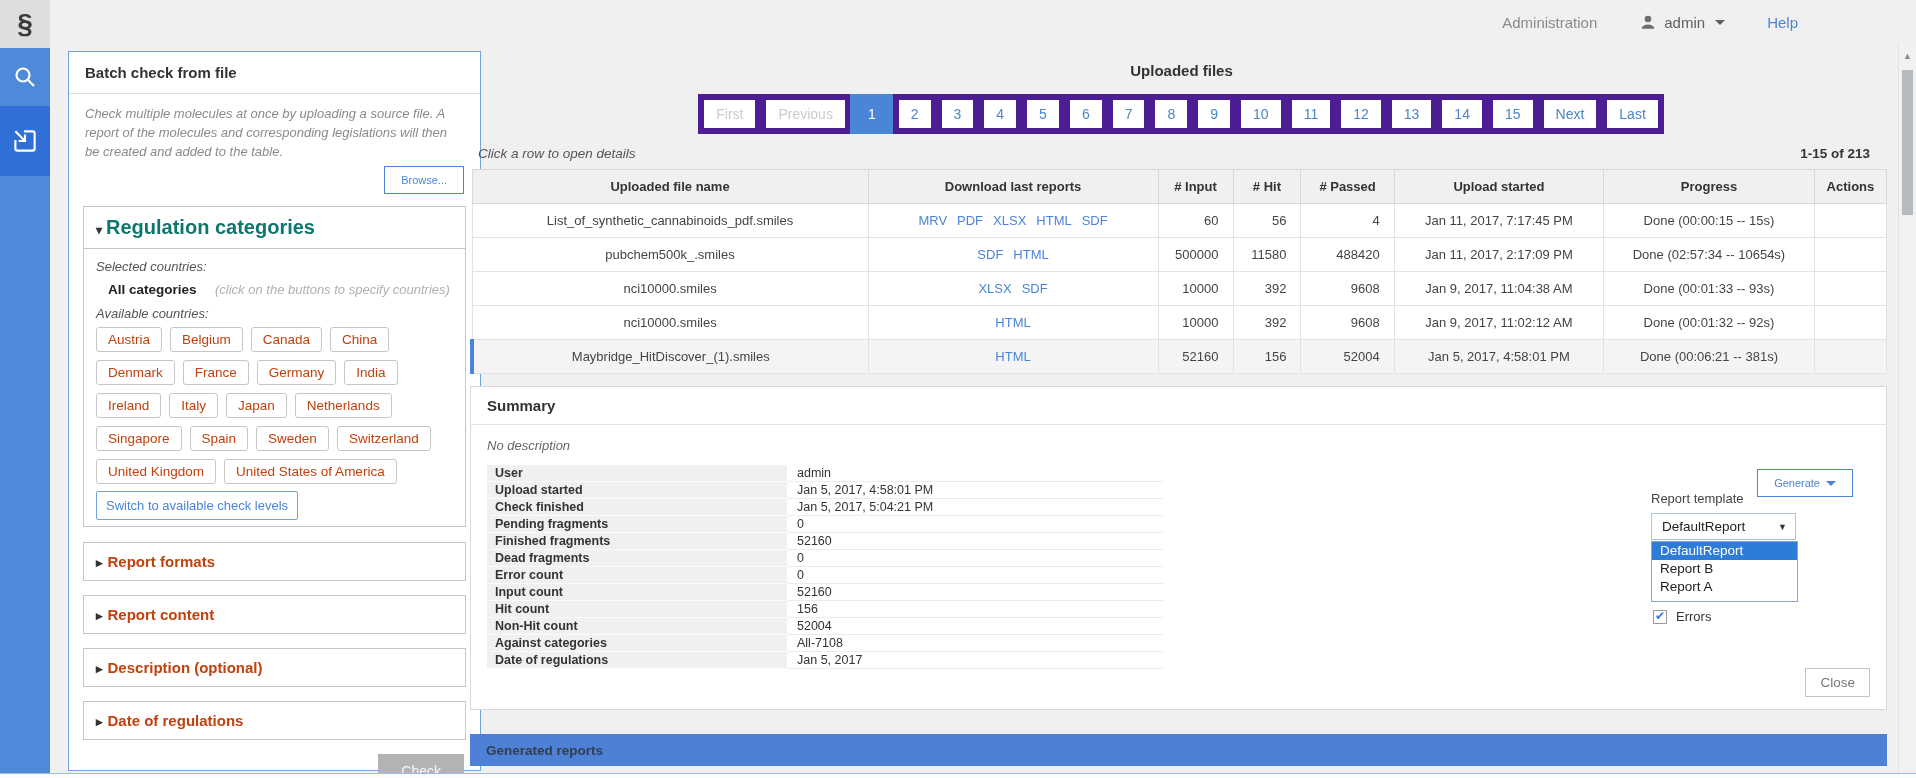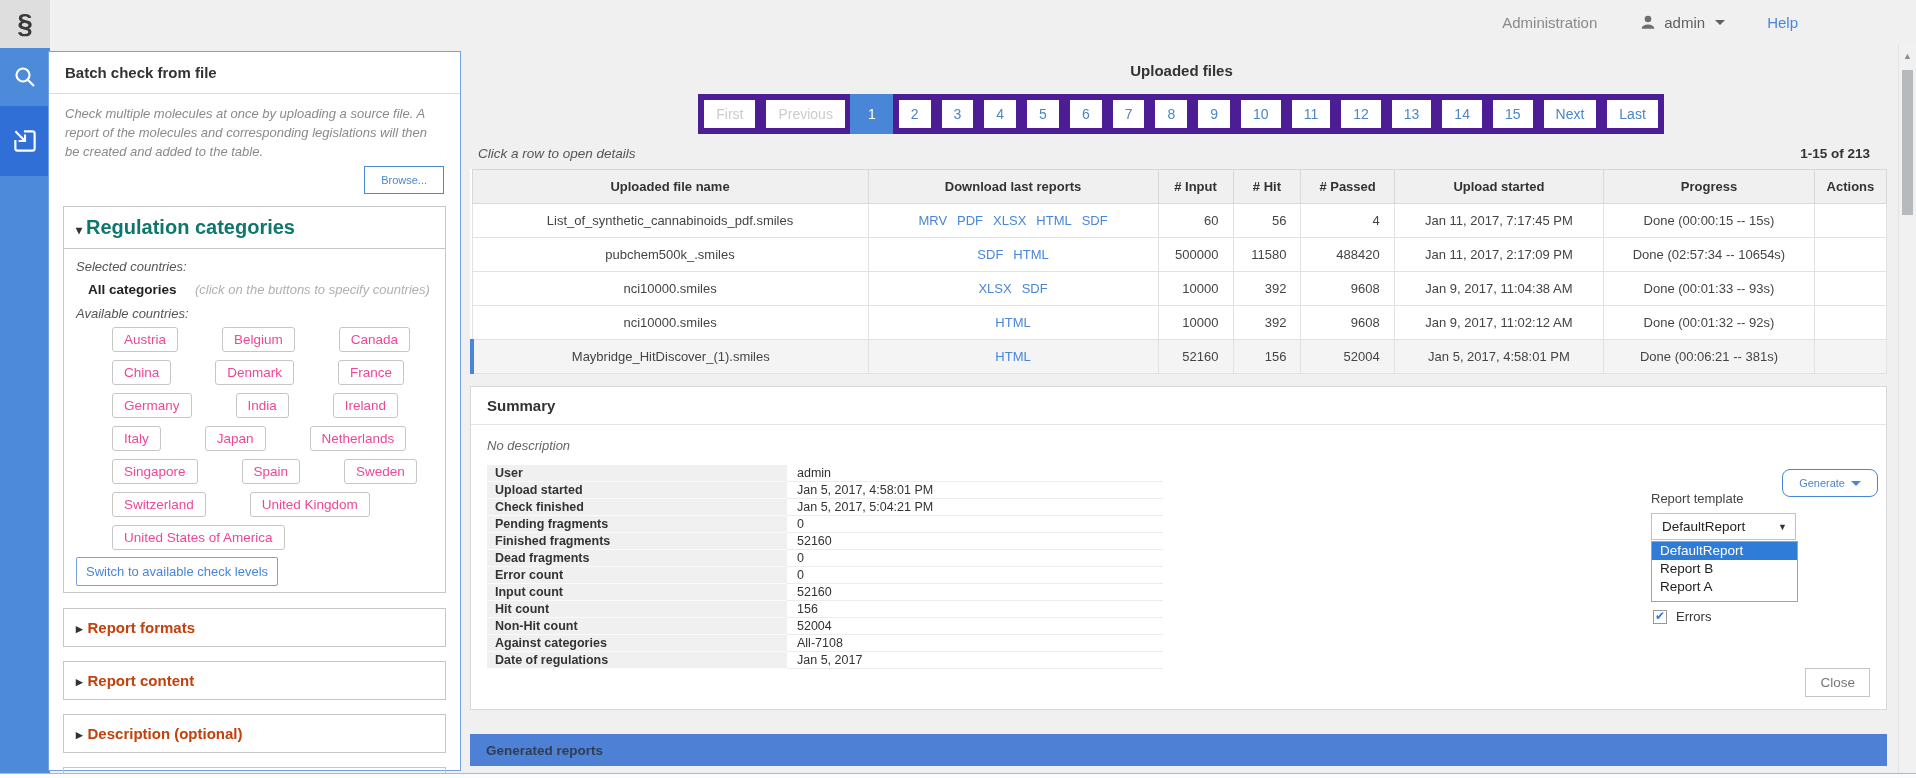--- a/index.html
+++ b/index.html
@@ -20,38 +20,38 @@
   .help-link { color:#4a86d8; cursor:pointer; }
 
   
   #sidebar { position:absolute; left:0; top:0; width:50px; height:778px; background:#4d8ad9; }
   .logo-block { height:48px; background:#dedede; display:flex; align-items:center; justify-content:center;
                 font-size:28px; font-weight:bold; color:#3a3a3a; }
   .side-item { height:58px; display:flex; align-items:center; justify-content:center; cursor:pointer; }
   .side-item.selected { height:70px; background:#2f6fd6; }
 
   
-  #batch-panel { position:absolute; left:48px; top:51px; width:413px; height:720px; background:#fff;
+  #batch-panel { position:absolute; left:68px; top:51px; width:413px; height:720px; background:#fff;
                  border:1px solid #74a3dc; }
   .panel-title { padding:12px 16px; font-size:15px; font-weight:bold; color:#333; border-bottom:1px solid #dcdcdc; }
   .panel-desc { margin:11px 16px 4px; font-style:italic; color:#8a8a8a; font-size:13px; line-height:1.45; }
   .browse-row { text-align:right; margin:4px 16px 12px; }
   .btn-blue-outline { display:inline-block; border:1px solid #4a86d8; color:#4a86d8; background:#fff;
                       padding:7px 16px; font-size:11px; cursor:pointer; }
   .reg-box { margin:0 14px 15px; border:1px solid #c6c6c6; }
   .reg-header { padding:9px 12px; font-size:20px; font-weight:bold; color:#0f766e; border-bottom:1px solid #c6c6c6; cursor:pointer; }
   .reg-header::before { content:"▾"; font-size:12px; margin-right:4px; color:#333; }
   .reg-content { padding:10px 12px 12px; }
   .italic-label { font-style:italic; color:#555; font-size:13px; margin-bottom:6px; }
   .allcats-row { margin:2px 0 8px 12px; }
   .allcats { font-weight:bold; font-size:13.5px; color:#222; }
   .allcats-hint { font-style:italic; color:#b0b0b0; font-size:13px; margin-left:14px; }
   .countries { display:flex; flex-wrap:wrap; gap:8px 8px; margin:4px 0 12px; }
-  .country-btn { border:1px solid #c6c6c6; border-radius:3px; background:#fff; color:#ec4899;
-                 font-size:13.5px; padding:4px 11px; cursor:pointer;margin-left:36px; }
+  .country-btn { border:1px solid #c6c6c6; border-radius:3px; background:#fff; color:#c2410c;
+                 font-size:13.5px; padding:4px 11px; cursor:pointer; }
   .switch-btn { border:1px solid #74a3dc; color:#4a86d8; background:#fff; font-size:13px;
                 padding:6px 9px; border-radius:2px; cursor:pointer; }
   .section-box { margin:0 14px 14px; border:1px solid #c6c6c6; padding:10px 12px; font-size:15px;
                  font-weight:bold; color:#c2410c; cursor:pointer; }
   .section-box::before { content:"▸"; font-size:13px; margin-right:5px; color:#333; }
   .check-row { text-align:right; margin:14px 16px 0; }
   .check-btn { background:#b3b3b3; color:#f7f7f7; border:none; padding:9px 23px; font-size:14px; cursor:default; }
 
   
   #main { position:absolute; left:465px; top:44px; width:1433px; height:734px; }
@@ -80,21 +80,21 @@
   
   .summary-panel { position:relative; margin:12px 11px 0 5px; background:#fff; border:1px solid #d8d8d8; height:324px; }
   .summary-header { padding:10px 16px; font-size:15px; font-weight:bold; color:#333; border-bottom:1px solid #e4e4e4; }
   .summary-body { position:relative; padding:13px 16px; height:286px; }
   .no-desc { font-style:italic; color:#666; font-size:13px; margin-bottom:12px; }
   table.details { border-collapse:collapse; width:676px; font-size:12.5px; }
   table.details td { padding:1px 8px; height:16px; color:#333; }
   table.details td.lbl { background:#f0f0f0; font-weight:bold; width:300px; border-bottom:1px solid #fbfbfb; }
   table.details td.val { border-bottom:1px solid #ececec; padding-left:10px; }
 
-  .generate-btn { position:absolute; top:44px; right:8px;border-radius:8px; }
+  .generate-btn { position:absolute; top:44px; right:33px; }
   .generate-btn .caret-blue { width:0; height:0; border-left:5px solid transparent; border-right:5px solid transparent;
                 border-top:5px solid #4a86d8; display:inline-block; margin-left:6px; position:relative; top:-1px; }
   .rt-label { position:absolute; top:66px; left:1180px; font-size:13px; color:#444; }
   .rt-select { position:absolute; top:88px; left:1180px; width:145px; height:27px; border:1px solid #a8c6e8;
                background:#fff; display:flex; align-items:center; justify-content:space-between;
                padding:0 8px 0 10px; font-size:13.5px; color:#222; cursor:pointer; }
   .rt-select .sel-arrow { font-size:9px; color:#333; }
   .rt-dropdown { position:absolute; top:116px; left:1180px; width:147px; border:1px solid #8aa8c8;
                  background:#fff; z-index:5; padding-bottom:5px; }
   .rt-option { font-size:13.5px; height:18px; line-height:18px; padding:0 8px; color:#222; cursor:pointer; }

